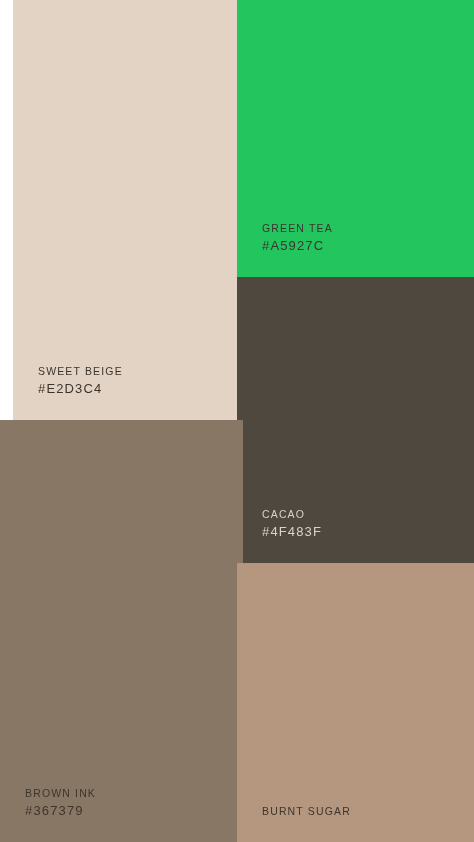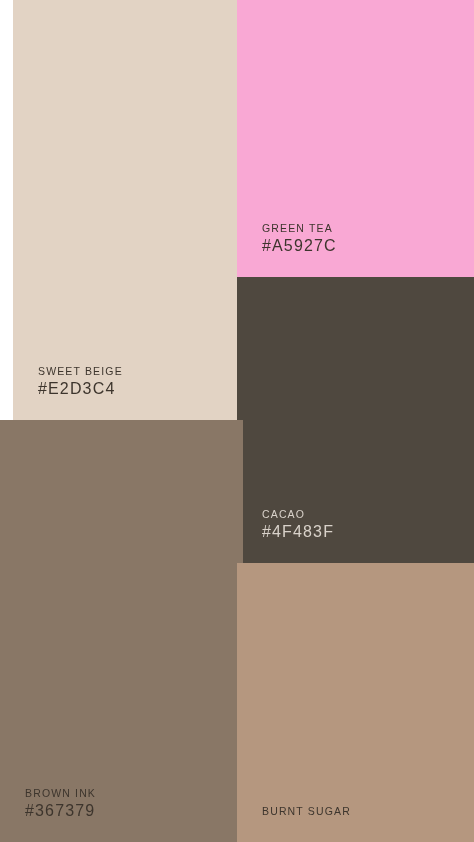--- a/index.html
+++ b/index.html
@@ -61,21 +61,21 @@
     user-select: none;
   }
   .swatch-name {
     font-size: 10.5px;
     letter-spacing: 1.15px;
     line-height: 18px;
     text-transform: uppercase;
     white-space: nowrap;
   }
   .swatch-hex {
-    font-size: 16px;
+    font-size: 13px;
     letter-spacing: 1.15px;
     line-height: 18px;
     white-space: nowrap;
   }
   .text-dark .swatch-name,
   .text-dark .swatch-hex {
     color: #3d352d;
   }
   .text-light .swatch-name,
   .text-light .swatch-hex {
@@ -87,21 +87,21 @@
 
 <div class="palette">
 
   <div class="swatch swatch-sweet-beige text-dark" style="background-color: rgb(226, 211, 196);">
     <div class="swatch-label">
       <div class="swatch-name">SWEET BEIGE</div>
       <div class="swatch-hex">#E2D3C4</div>
     </div>
   </div>
 
-  <div class="swatch swatch-green-tea text-dark" style="background-color: #f9a8d4; padding-left: 48px;">
+  <div class="swatch swatch-green-tea text-dark" style="background-color: #22c55e; padding-left: 48px;">
     <div class="swatch-label">
       <div class="swatch-name">GREEN TEA</div>
       <div class="swatch-hex">#A5927C</div>
     </div>
   </div>
 
   <div class="swatch swatch-cacao text-light" style="background-color: rgb(79, 72, 63);">
     <div class="swatch-label">
       <div class="swatch-name">CACAO</div>
       <div class="swatch-hex">#4F483F</div>

